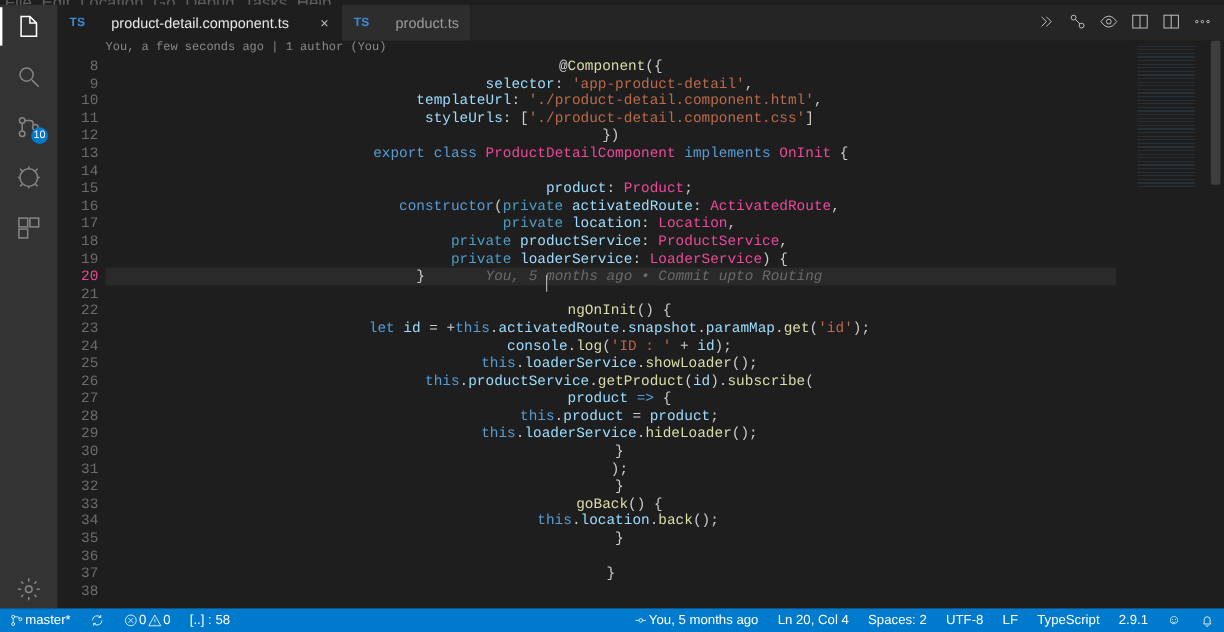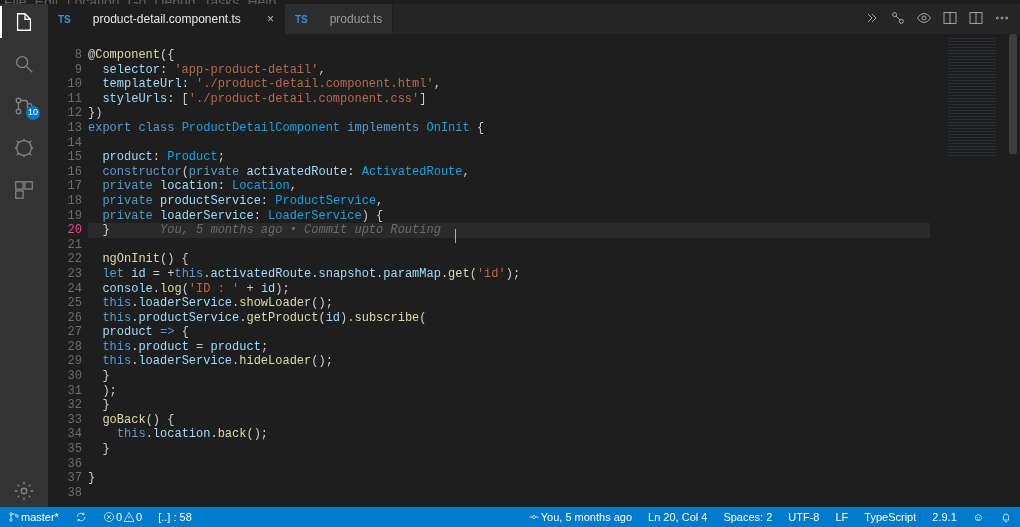--- a/index.html
+++ b/index.html
@@ -67,28 +67,28 @@
   .gutter {
     position:absolute; top:14px; left:0; width:40px; text-align:right;
     color:#6c6c6c; padding-right:6px; line-height:14.6px;
   }
   .gutter div { height:14.6px; }
   .gutter div.cur { color:#ec4899; }
   .code {
     position:absolute; top:14px; left:40px; right:90px; white-space:pre;
     line-height:14.6px;
   }
-  .code .row { height:14.6px; }
+  .code .row { height:14.6px;text-align:center; }
   .code .row.hl { background:#2a2a2a; }
 
   
   .k  { color:#569cd6; }        
   .kw { color:#4a9ec7; }        
   .fn { color:#dcdcaa; }        
-  .cl { color:#0ea5e9; }        
+  .cl { color:#ec4899; }        
   .id { color:#9cdcfe; }        
   .st { color:#ba6a4b; }        
   .p  { color:#cccccc; }        
   .cm-inline { color:#6a6a6a; font-style:italic;margin-top:32px; }
   .this { color:#569cd6; }
 
   .cursor {
     position:absolute; width:1px; height:14px; background:#aeafad;
   }
 
@@ -213,20 +213,21 @@
         </svg></span>
     <span><svg viewBox="0 0 24 24">
           <circle cx="5" cy="12" r="1.5"></circle>
           <circle cx="12" cy="12" r="1.5"></circle>
           <circle cx="19" cy="12" r="1.5"></circle>
         </svg></span>
   </div>
 </div>
 
 <div class="editor">
+  <div class="blame-line">You, a few seconds ago | 1 author (You)</div>
   <div class="gutter" id="gutter">
       <div>8</div>
       <div>9</div>
       <div>10</div>
       <div>11</div>
       <div>12</div>
       <div>13</div>
       <div>14</div>
       <div>15</div>
       <div>16</div>

